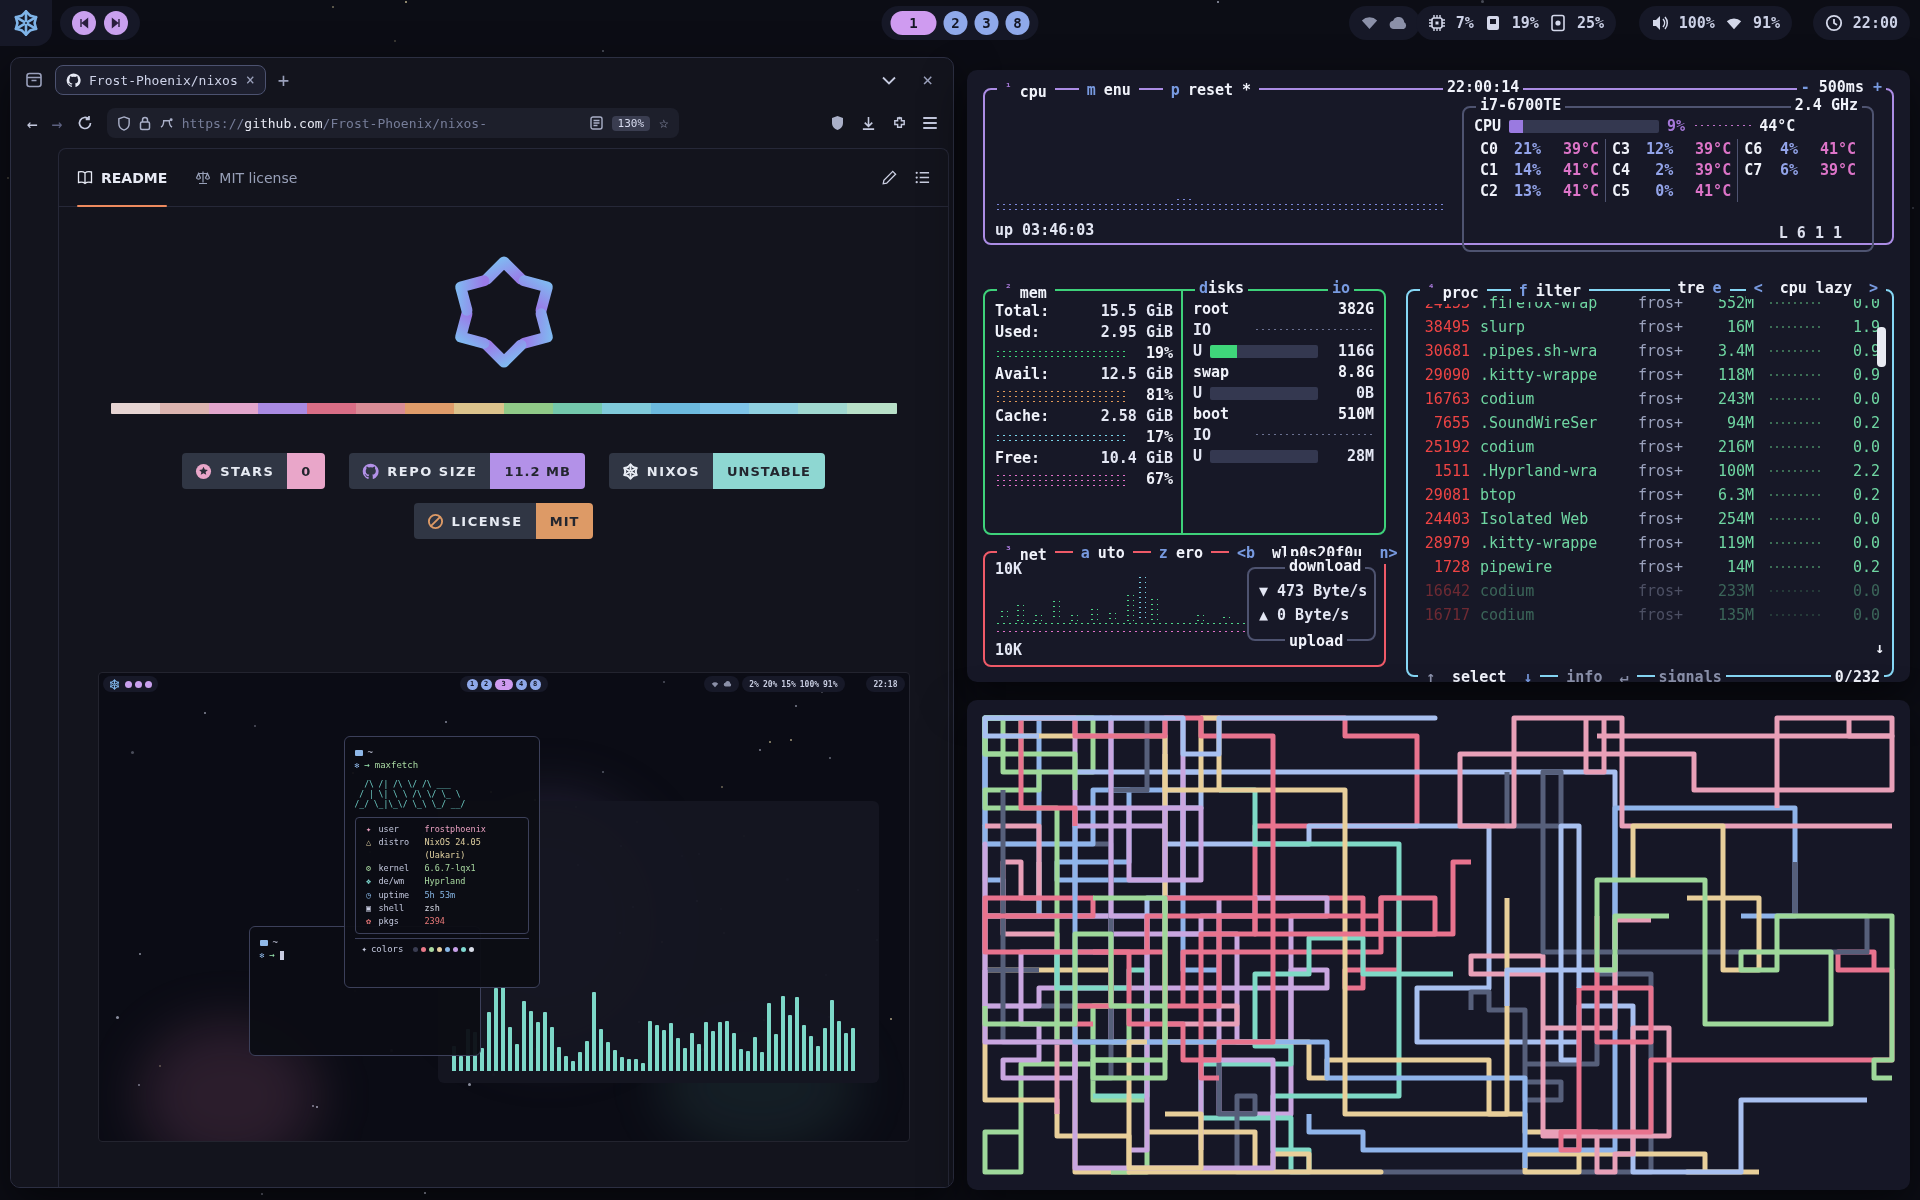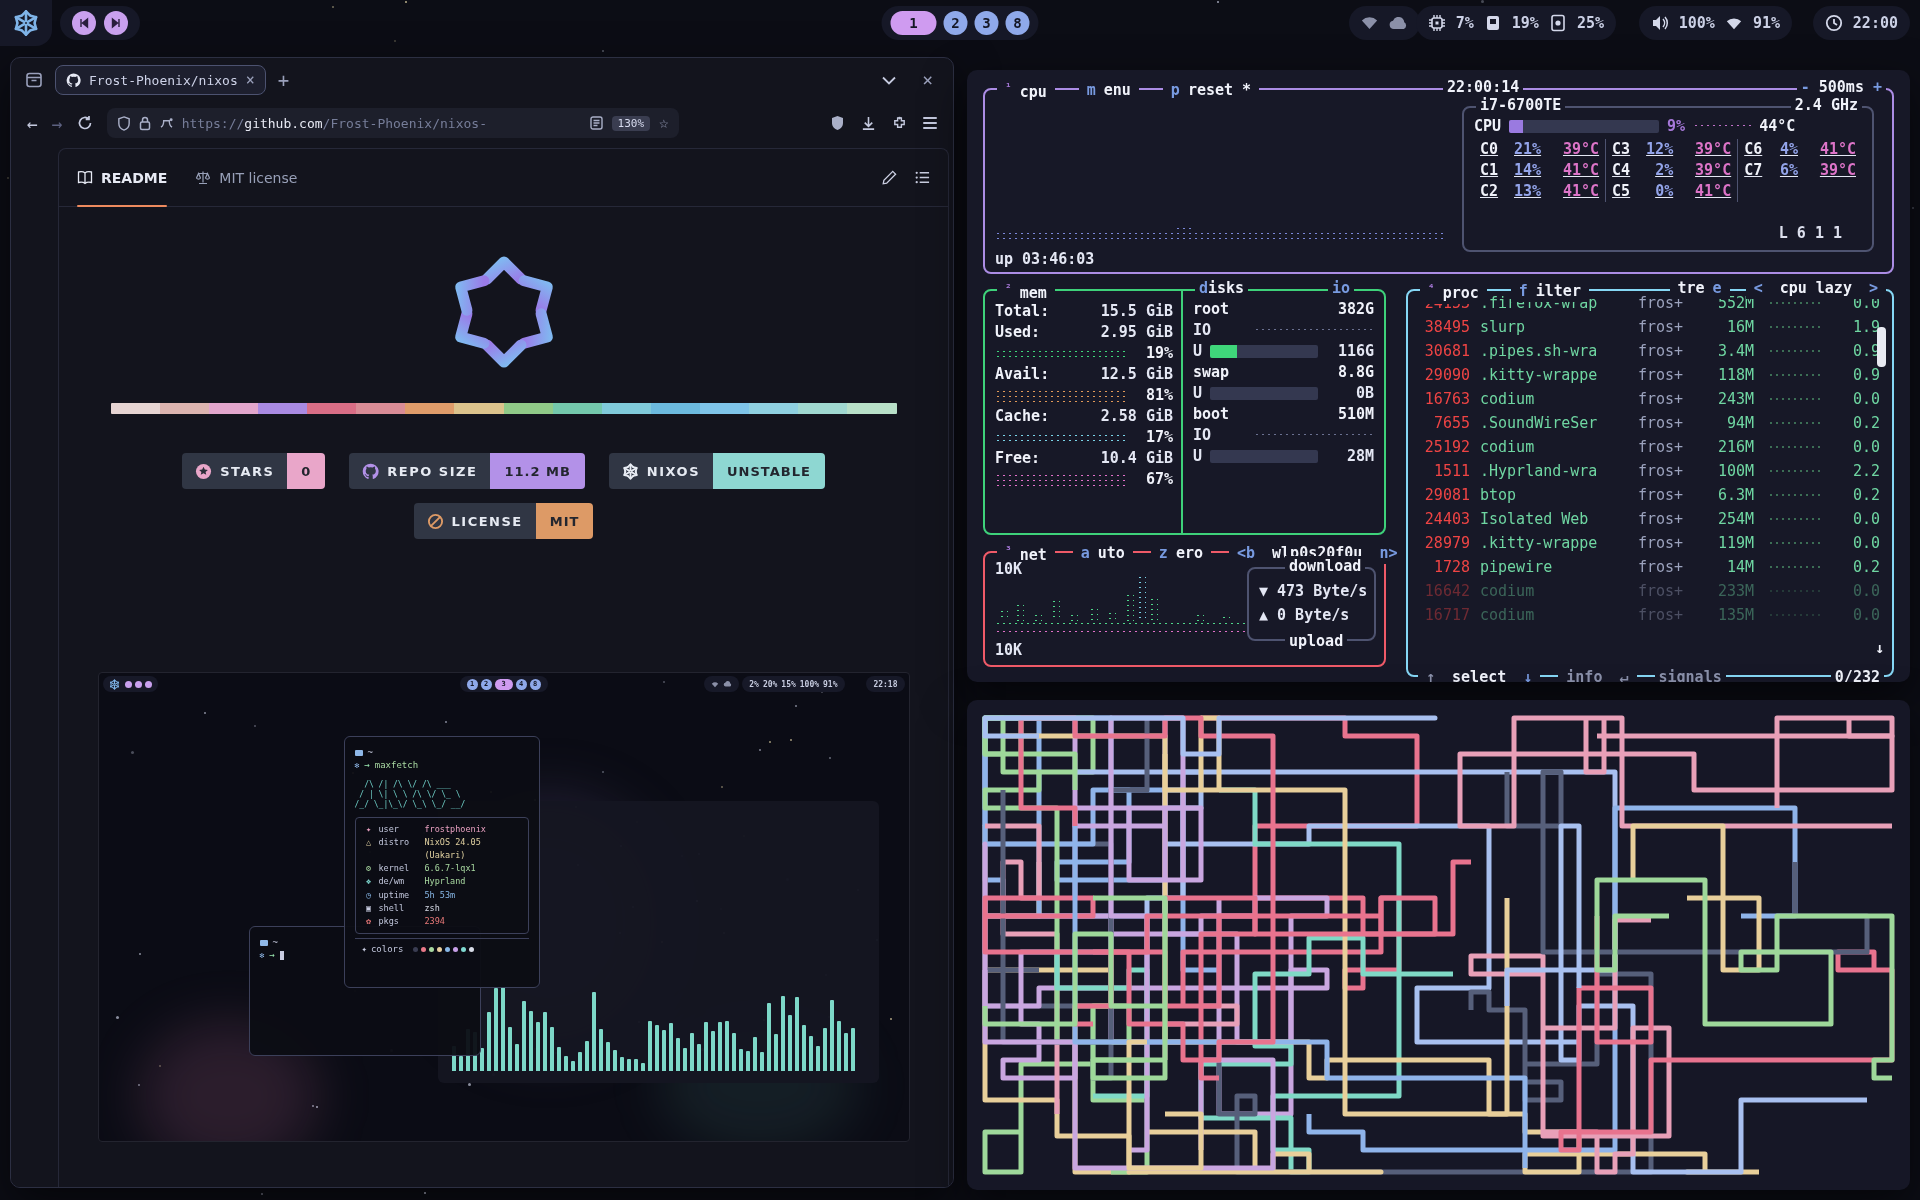--- a/index.html
+++ b/index.html
@@ -98,35 +98,35 @@
 
   
   #btop{font-size:15px;line-height:21px;font-weight:bold;color:#e4e7f4;}
   .bbox{position:absolute;border:2px solid;border-radius:8px;}
   .btitle{position:absolute;top:-13px;left:12px;display:flex;gap:24px;align-items:center;}
   .btitle span,.blabel{background:#171827;padding:0 4px;white-space:nowrap;}
   .num{color:#a678d8;font-size:11px;vertical-align:super;}
   .hk{color:#789ae0;}
   .dimt{color:#8a90aa;}
   .wbold{color:#f0f2fa;}
-  #cpu-box{left:16px;top:18px;right:16px;height:186px;border-color:#ab8ce4;padding-left:20px;}
+  #cpu-box{left:16px;top:18px;right:16px;height:157px;border-color:#ab8ce4;padding-left:20px;}
   #cpu-time{position:absolute;top:-13px;left:458px;}
   #cpu-ms{position:absolute;top:-13px;right:6px;}
   #cpu-inner{position:absolute;right:18px;top:16px;width:412px;height:146px;border:2px solid #4e5370;border-radius:8px;}
   #cpu-model{position:absolute;top:-13px;left:12px;}
   #cpu-freq{position:absolute;top:-13px;right:10px;}
   #cpu-inner .blabel{background:#171827;}
   #cpu-rows{padding:8px 10px 0;}
   #cpu-total{display:flex;align-items:center;gap:8px;}
   .pbar{height:13px;background:#343850;border-radius:2px;position:relative;overflow:hidden;}
   .pfill{position:absolute;left:0;top:0;bottom:0;}
   #cores{display:flex;margin-top:2px;}
   .core-col{flex:1;padding:0 6px;border-left:1px solid #4e5370;}
   .core-col:first-child{border-left:none;}
-  .core-row{display:grid;grid-template-columns:30px 1fr 54px;gap:4px;text-decoration:underline;}
+  .core-row{display:grid;grid-template-columns:30px 1fr 54px;gap:4px;}
   .cname{color:#f0f2fa;}
   .cpct{color:#93a4ea;text-align:right;}
   .ctemp{color:#dd74c8;text-align:right;}
   .dots{background-image:radial-gradient(currentColor 1.1px,transparent 1.3px);background-size:6px 5px;}
   #cpu-graph{position:absolute;left:10px;bottom:30px;width:452px;height:11px;color:#7a86d8;}
   #cpu-bump{position:absolute;left:190px;bottom:41px;width:18px;height:5px;color:#7a86d8;}
   #cpu-up{position:absolute;left:10px;bottom:2px;}
   #load{position:absolute;right:30px;bottom:6px;color:#dde0ee;}
 
   #mem-box{left:16px;top:219px;width:403px;height:246px;border-color:#3ed17a;}

